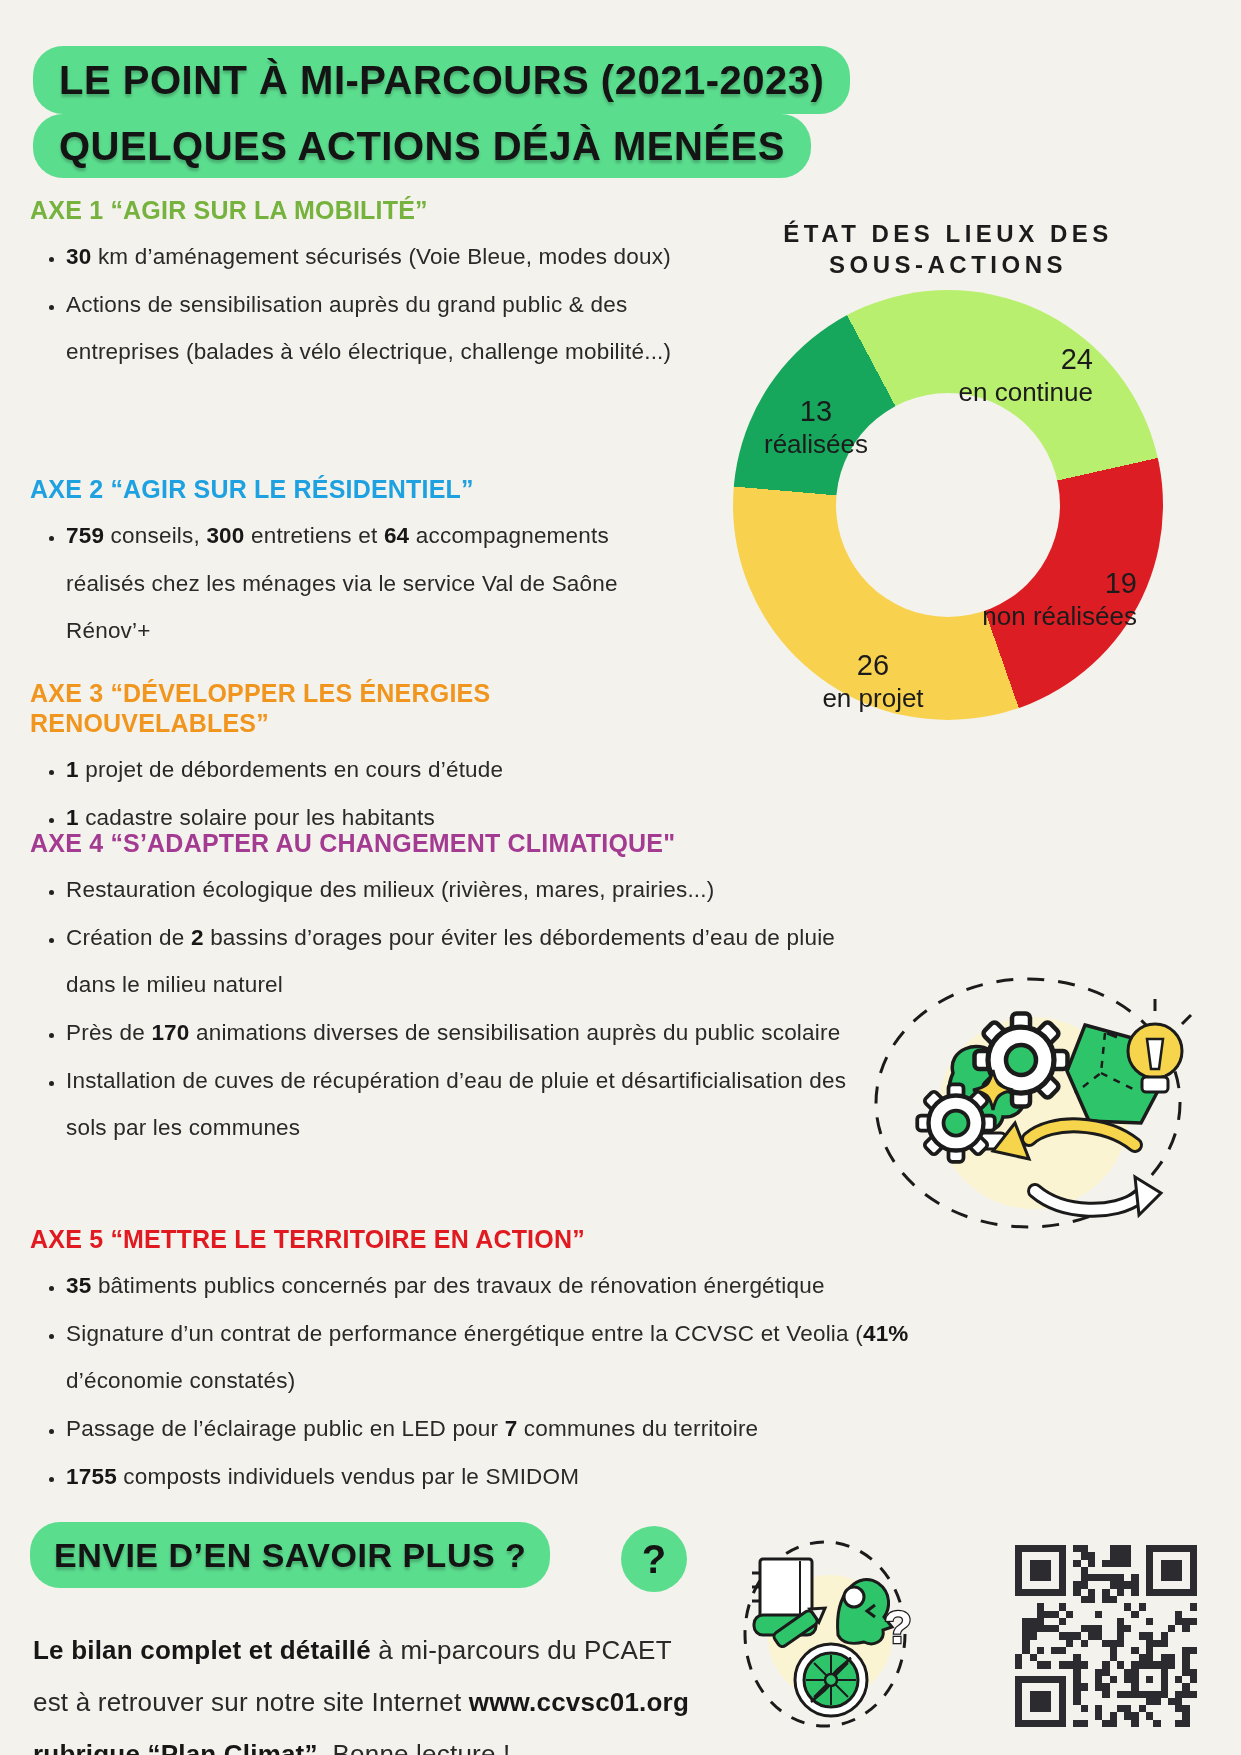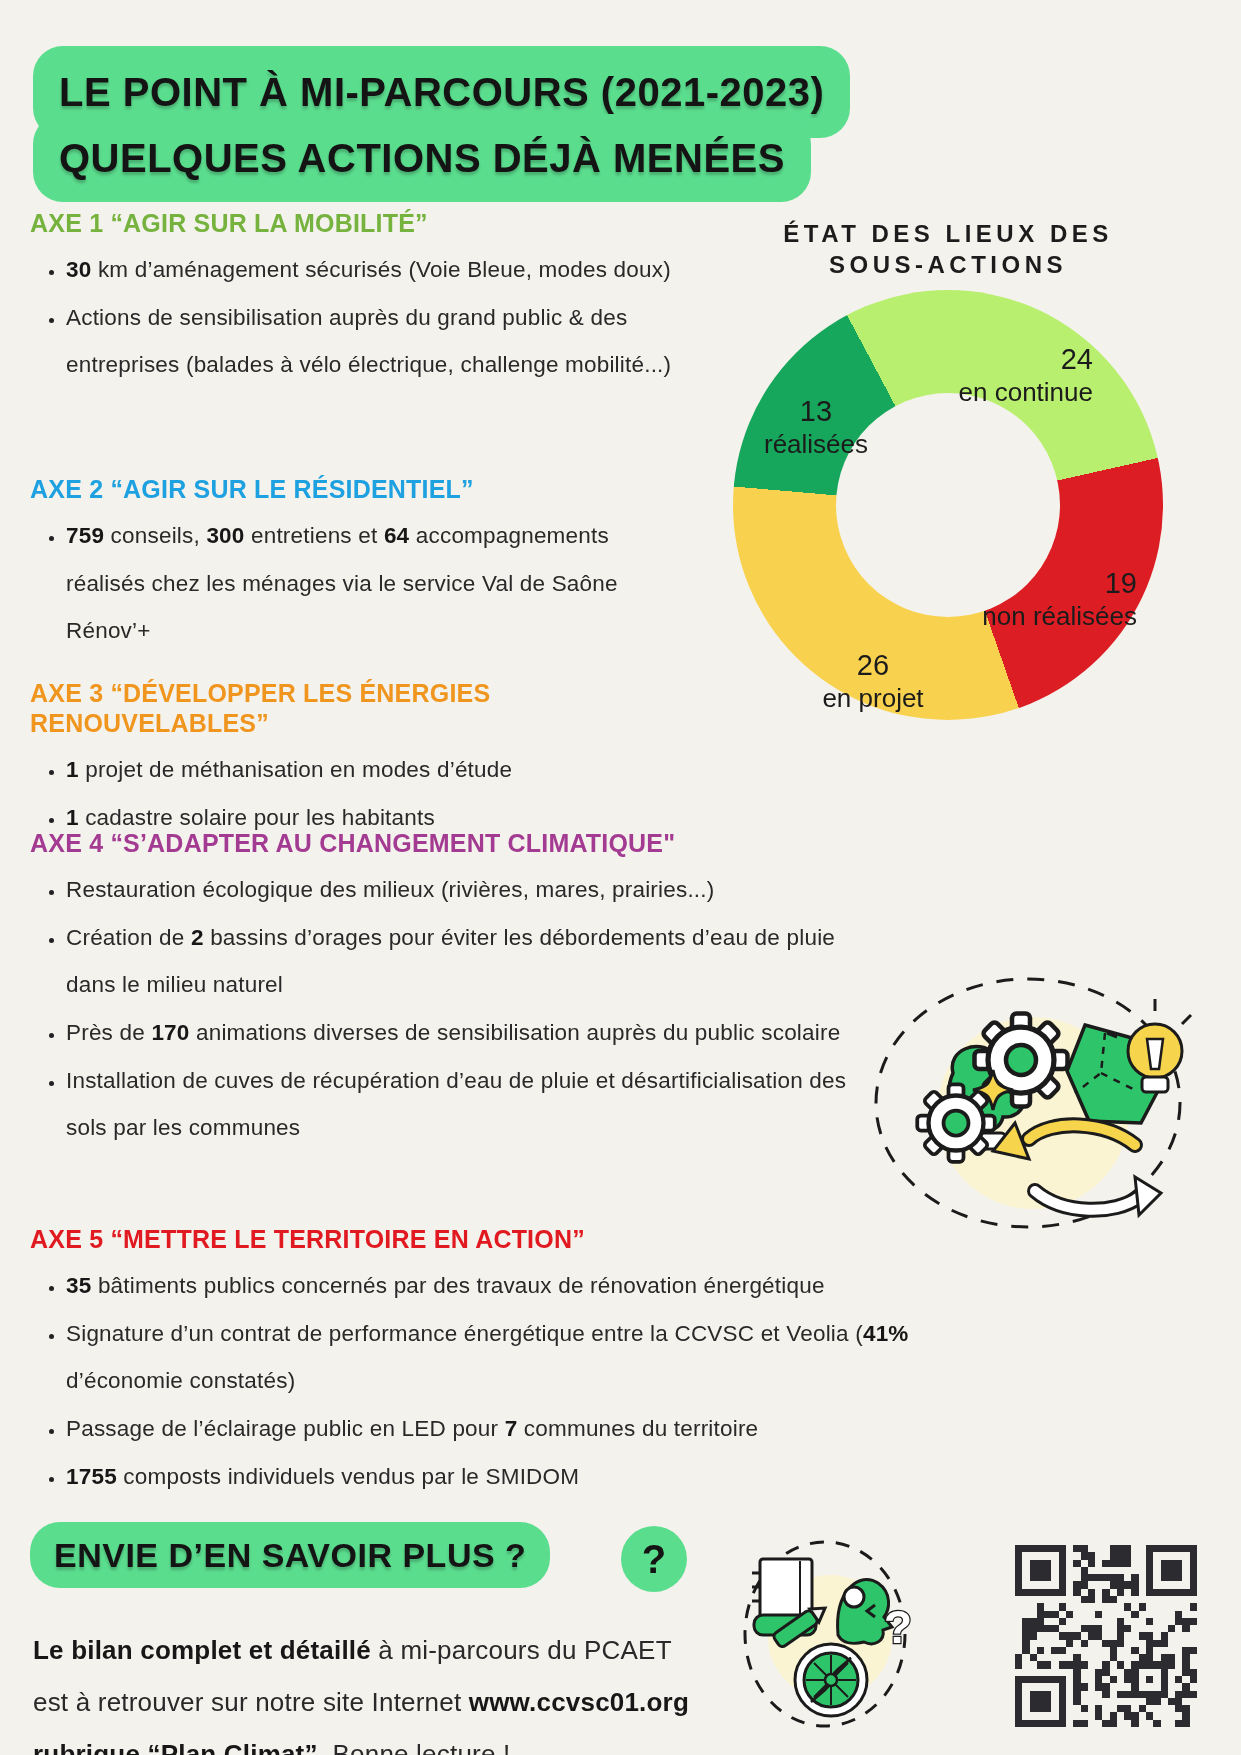--- a/index.html
+++ b/index.html
@@ -1,33 +1,33 @@
 <!DOCTYPE html>
 <html><head>
 <meta charset="utf-8">
 <style>
   html,body{margin:0;padding:0;background:#e8e6df;}
   .page{position:relative;width:1241px;height:1755px;background:#f4f2ec;overflow:hidden;
         font-family:"Liberation Sans",sans-serif;color:#2a2828;}
 
   
   .pill{position:absolute;background:#5bdd8e;border-radius:30px;display:flex;align-items:center;
-        padding:12px 26px;font-weight:800;color:#141414;white-space:nowrap;
+        padding:0 26px;font-weight:800;color:#141414;white-space:nowrap;
         text-shadow:0 3px 3px rgba(0,0,0,0.22);letter-spacing:0.5px;}
   #pill1{left:33px;top:46px;height:68px;font-size:40px;}
   #pill2{left:33px;top:114px;height:64px;font-size:40px;}
 
   
   .section{position:absolute;left:30px;}
   .section h2{margin:0 0 8px 0;font-size:25px;font-weight:700;letter-spacing:0.2px;line-height:1.2;}
   .section ul{margin:0;padding-left:36px;list-style:disc;}
   .section li{font-size:22.5px;line-height:2.12;letter-spacing:0.2px;color:#2a2828;}
   .section li::marker{color:#222;font-size:18px;}
   .seg-b{font-weight:700;color:#181717;}
-  #sec-axe1{top:208px;width:645px;}
+  #sec-axe1{top:195px;width:645px;}
   #sec-axe2{top:474px;width:645px;}
   #sec-axe3{top:678px;width:690px;}
   #sec-axe4{top:828px;width:845px;}
   #sec-axe5{top:1224px;width:955px;}
 
   
   .chart-title{position:absolute;left:738px;top:218px;width:420px;text-align:center;
                font-weight:700;font-size:24px;letter-spacing:4.5px;line-height:1.3;color:#1d1c1c;}
   #donut{position:absolute;left:733px;top:290px;width:430px;height:430px;border-radius:50%;}
   #donut::after{content:"";position:absolute;left:50%;top:50%;width:224px;height:224px;
@@ -72,21 +72,21 @@
     <section class="section" id="sec-axe2">
       <h2 style="color: rgb(30, 161, 224);">AXE 2 “AGIR SUR LE RÉSIDENTIEL”</h2>
       <ul>
           <li><span class="seg-b">759</span><span> conseils, </span><span class="seg-b">300</span><span> entretiens et </span><span class="seg-b">64</span><span> accompagnements réalisés chez les ménages via le service Val de Saône Rénov’+</span></li>
         </ul>
     </section>
 
     <section class="section" id="sec-axe3">
       <h2 style="color: rgb(240, 149, 30);">AXE 3 “DÉVELOPPER LES ÉNERGIES RENOUVELABLES”</h2>
       <ul>
-          <li><span class="seg-b">1</span><span> projet de méthanisation en modes d’étude</span></li>
+          <li><span class="seg-b">1</span><span> projet de débordements en cours d’étude</span></li>
           <li><span class="seg-b">1</span><span> cadastre solaire pour les habitants</span></li>
         </ul>
     </section>
 
     <section class="section" id="sec-axe4">
       <h2 style="color: rgb(164, 59, 146);">AXE 4 “S’ADAPTER AU CHANGEMENT CLIMATIQUE"</h2>
       <ul>
           <li><span>Restauration écologique des milieux (rivières, mares, prairies...)</span></li>
           <li><span>Création de </span><span class="seg-b">2</span><span> bassins d’orages pour éviter les débordements d’eau de pluie dans le milieu naturel</span></li>
           <li><span>Près de </span><span class="seg-b">170</span><span> animations diverses de sensibilisation auprès du public scolaire</span></li>

